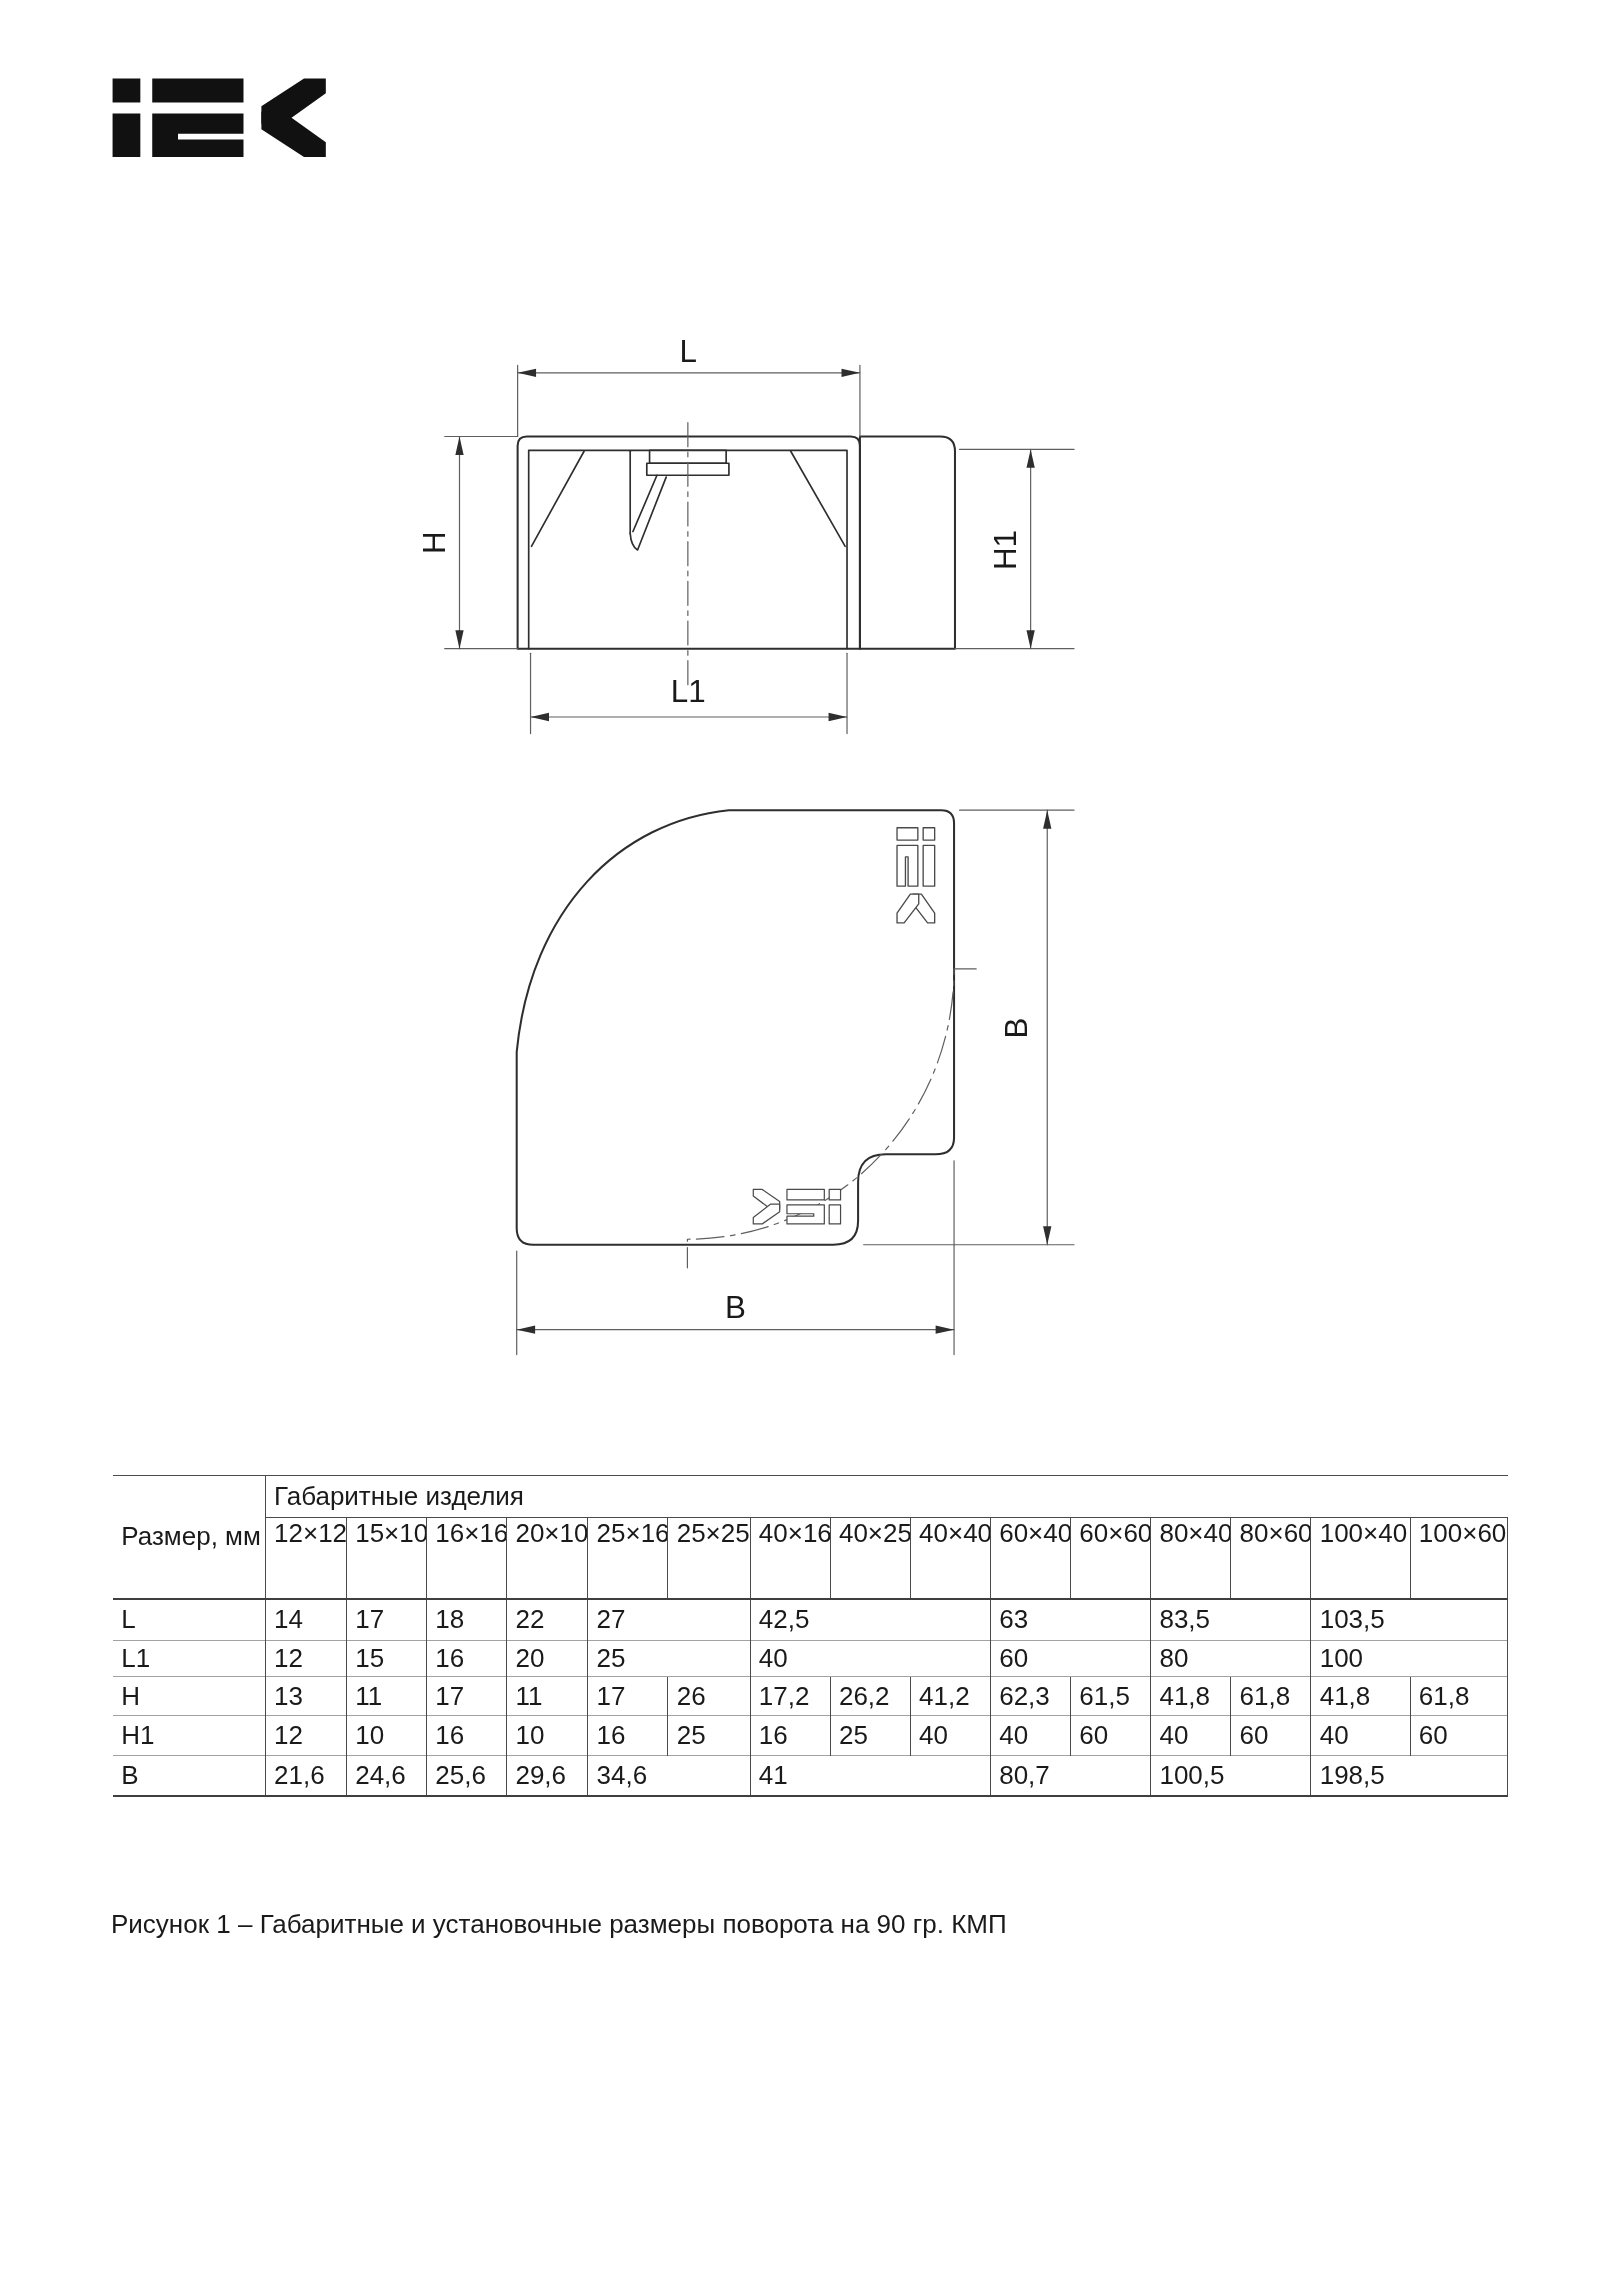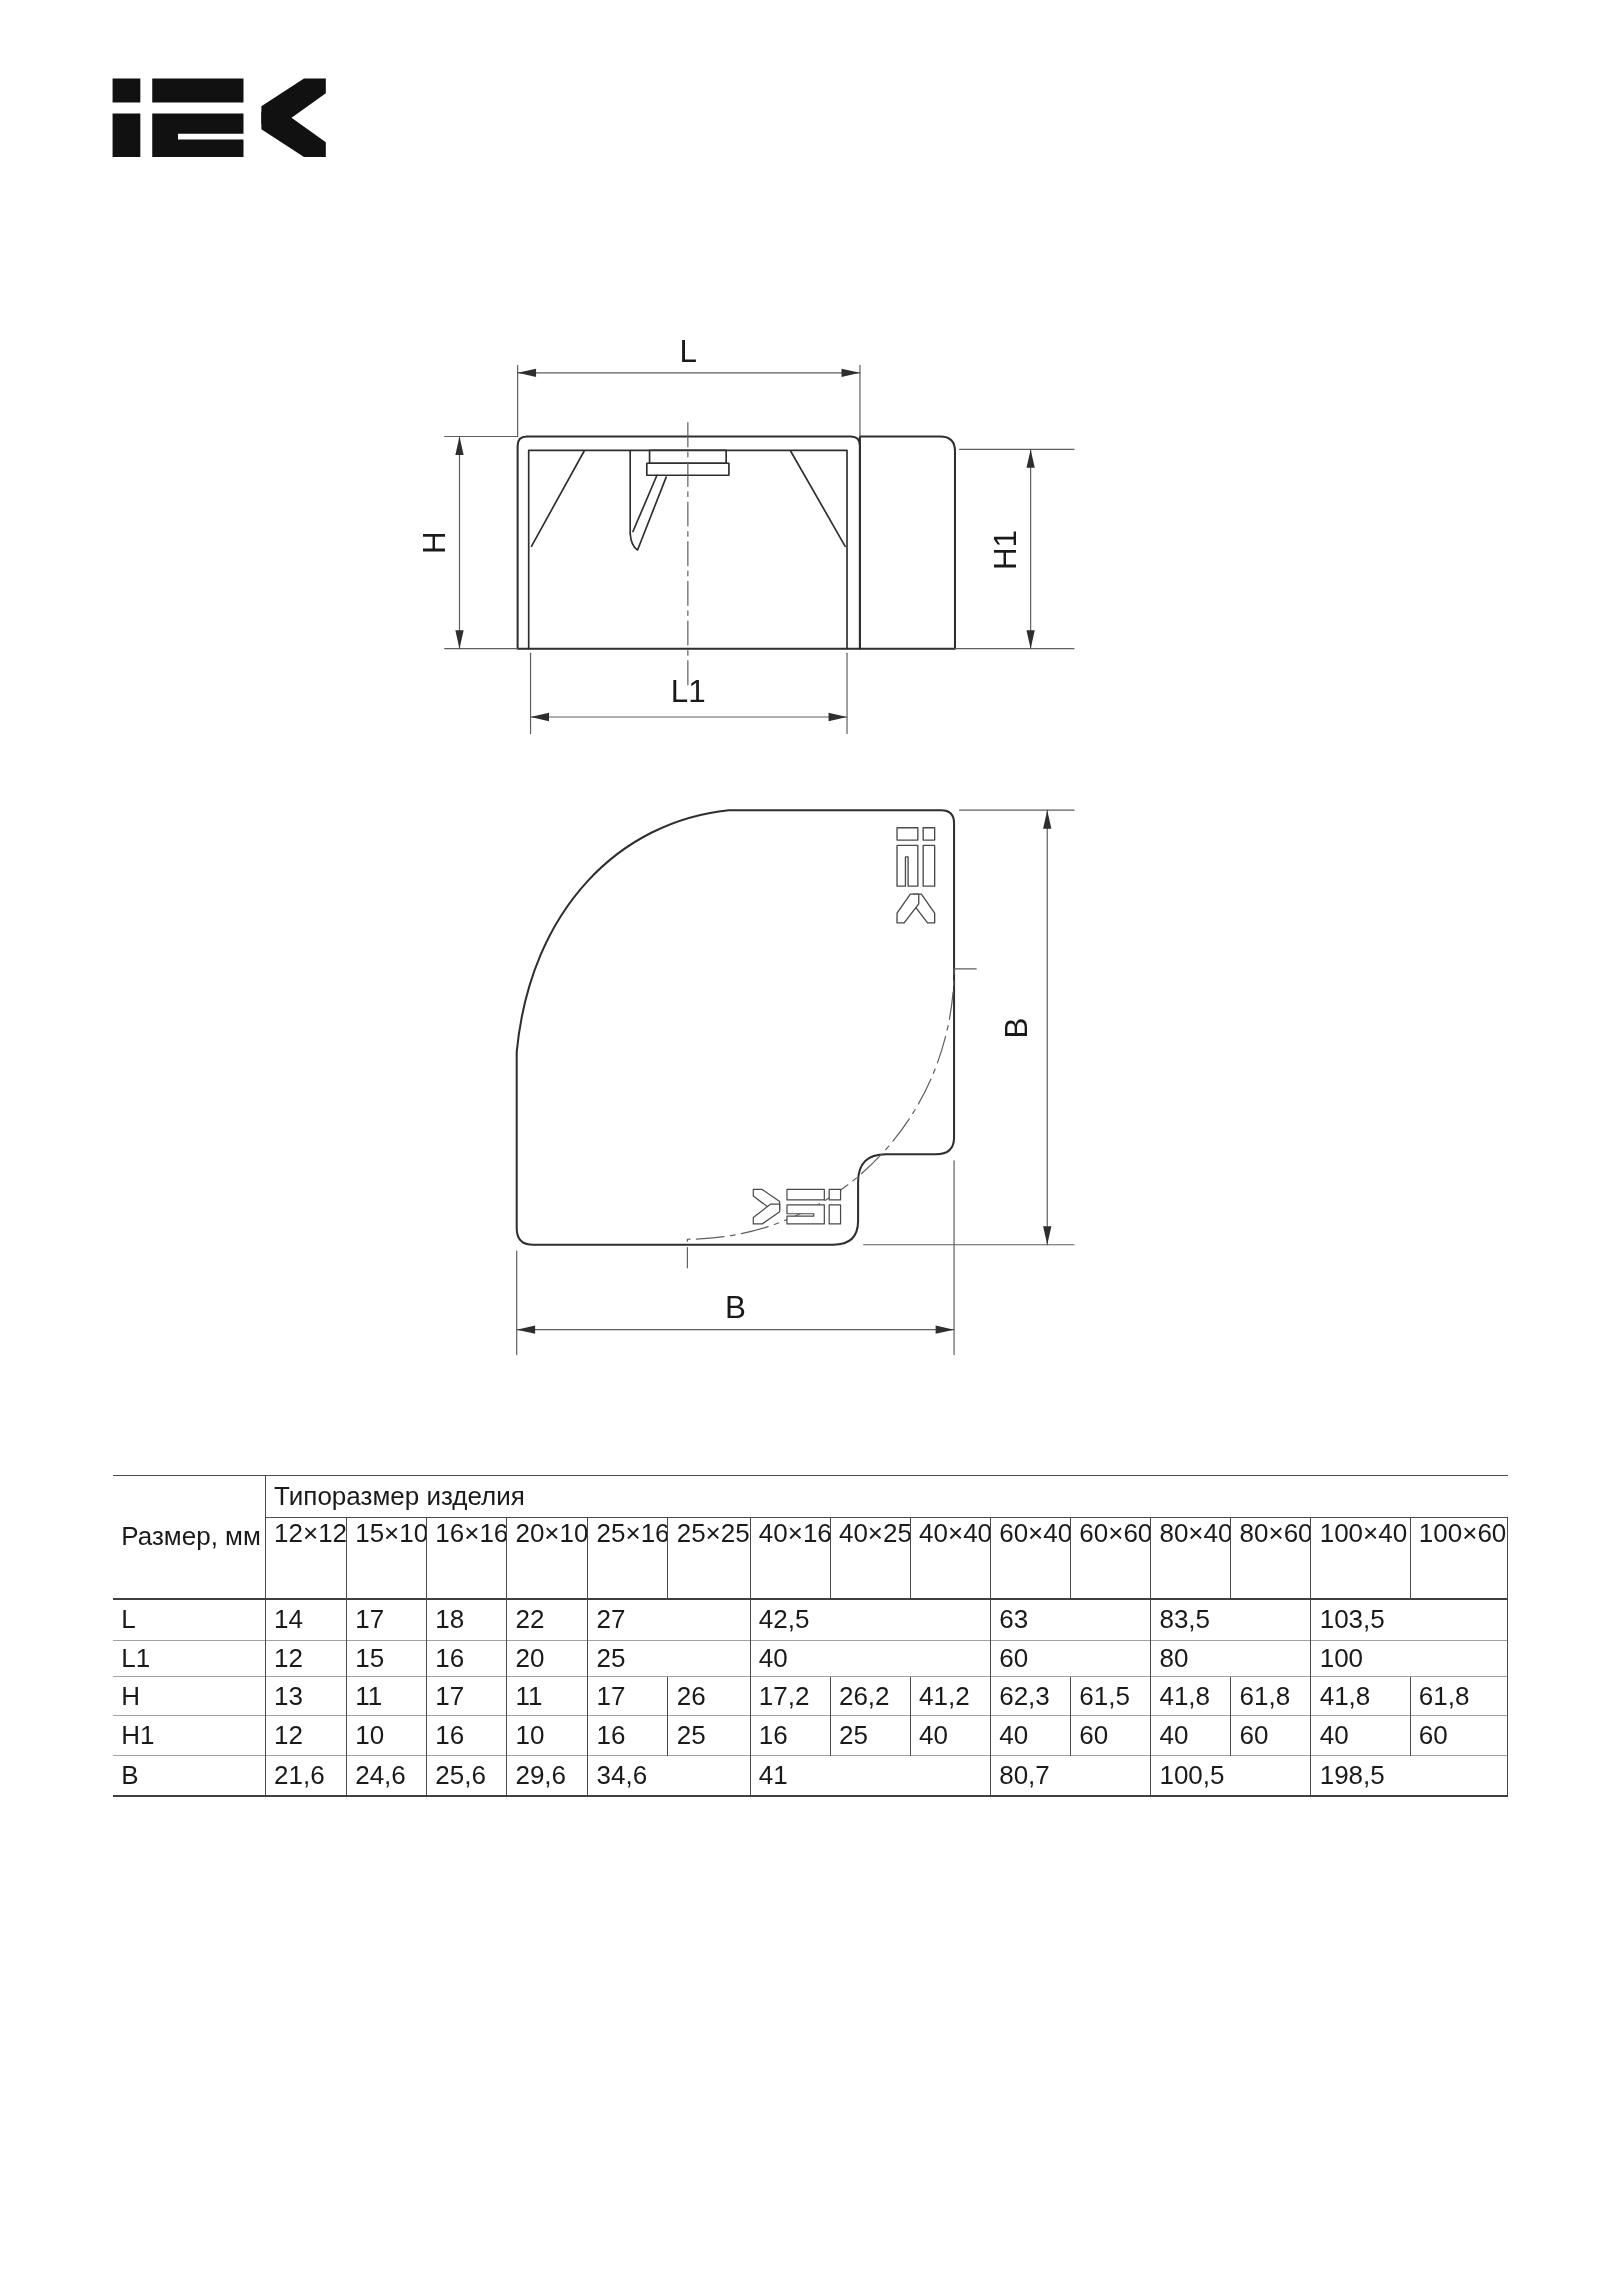--- a/index.html
+++ b/index.html
@@ -159,21 +159,21 @@
       <col style="width:80px">
         <col style="width:80px">
         <col style="width:80px">
       <col style="width:80px">
         <col style="width:99px">
         <col style="width:97px">
     </colgroup>
     <thead>
       <tr>
         <th class="corner-th" rowspan="2">Размер, мм</th>
-        <th class="group-th" colspan="15">Типоразмер изделия</th>
+        <th class="group-th" colspan="15">Габаритные изделия</th>
       </tr>
       <tr id="size-row">
           <th class="size-th">12×12</th>
           <th class="size-th">15×10</th>
           <th class="size-th">16×16</th>
           <th class="size-th">20×10</th>
           <th class="size-th">25×16</th>
           <th class="size-th">25×25</th>
           <th class="size-th">40×16</th>
           <th class="size-th">40×25</th>
@@ -255,14 +255,15 @@
           <td>29,6</td>
           <td colspan="2">34,6</td>
           <td colspan="3">41</td>
           <td colspan="2">80,7</td>
           <td colspan="2">100,5</td>
           <td colspan="2">198,5</td>
         </tr>
       </tbody>
   </table>
 
+  <div class="figure-caption">Рисунок 1 – Габаритные и установочные размеры поворота на 90 гр. КМП</div>
 </div>
 
 
 </body></html>

